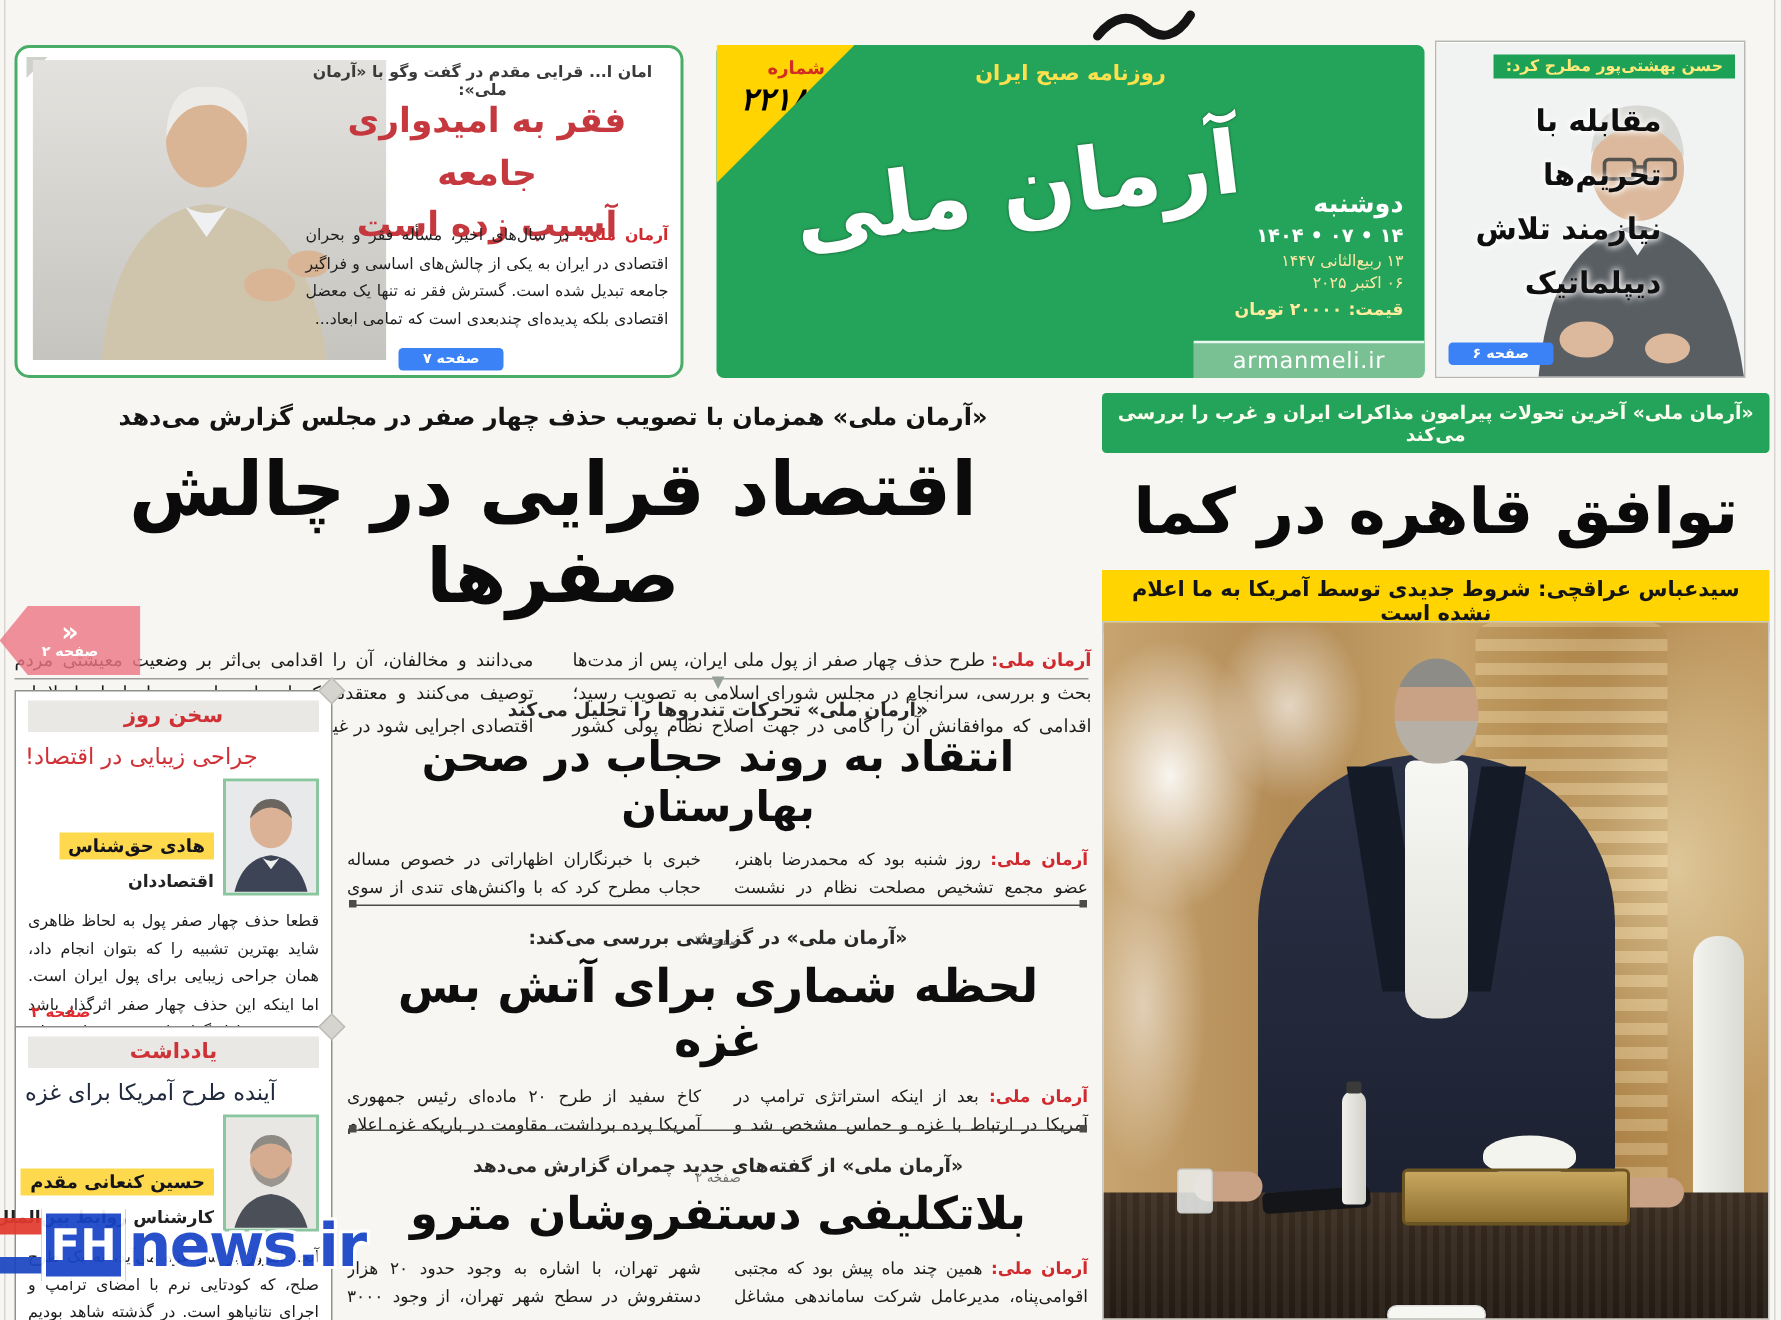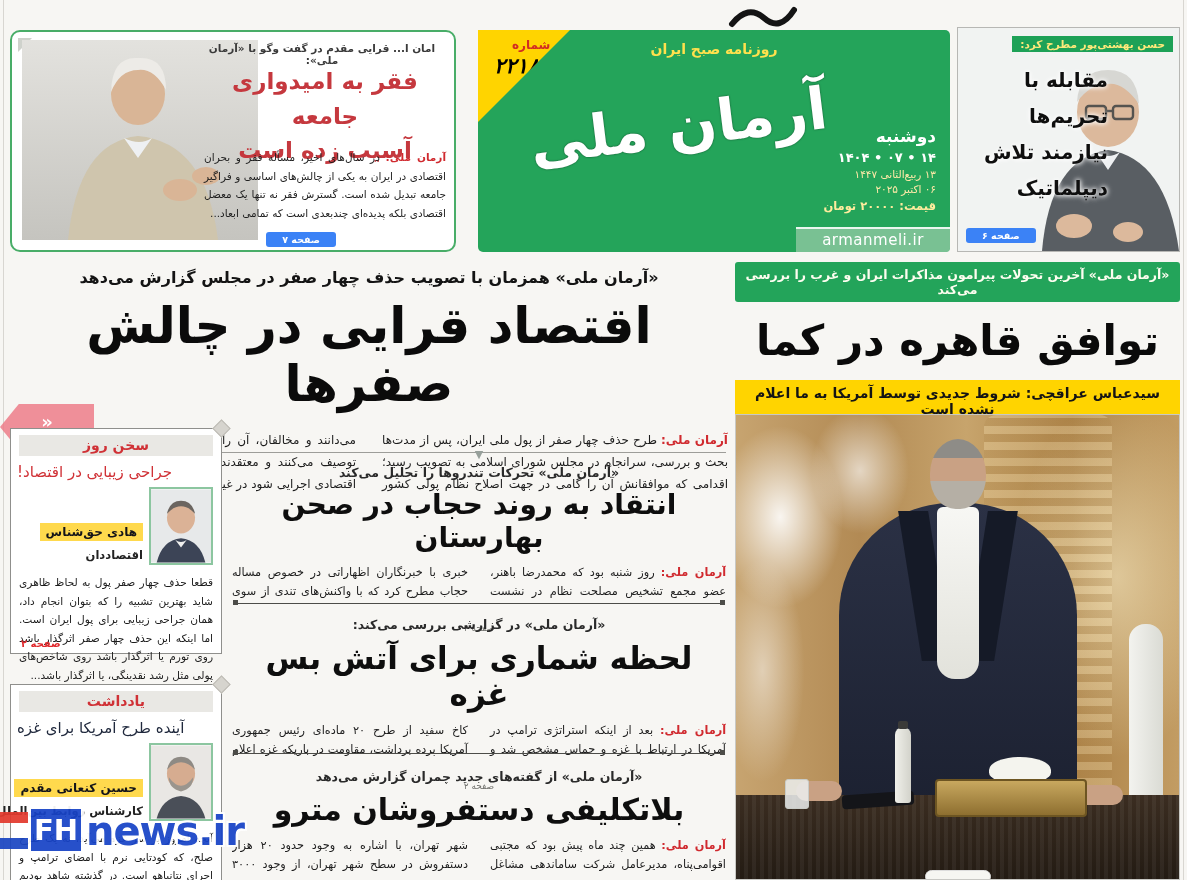--- a/index.html
+++ b/index.html
@@ -38,21 +38,21 @@
   .weekday { font-size:17px; font-weight:bold; }
   .solar { font-size:13px; font-weight:bold; margin-top:4px; letter-spacing:1px; }
   .hijri, .greg { font-size:10.5px; color:#ffe9a8; margin-top:3px; }
   .price { font-size:11.5px; font-weight:bold; color:#ffec9e; margin-top:4px; }
   .site { position:absolute; right:0; bottom:0; width:154px; height:25px; background:#79c193;
     border-top:2px solid #eaf6ee; color:#fff; font-size:15px; text-align:center; line-height:23px;
     letter-spacing:.5px; direction:ltr; border-radius:0 0 4px 0; }
   .squiggle { position:absolute; left:726px; top:2px; }
 
   
-  .box-topright { position:absolute; left:957px; top:27px; width:223px; height:225px; background:#fff;
+  .box-topright { position:absolute; left:957px; top:27px; width:207px; height:225px; background:#fff;
     border:1px solid #b7b7b4; overflow:hidden; }
   .tr-photo { position:absolute; inset:0; }
   .tr-kicker { position:absolute; right:6px; top:8px; background:#1da157; color:#ffe97b; font-size:10.5px;
     font-weight:bold; padding:2px 8px; }
   .tr-headline { position:absolute; left:8px; top:34px; width:142px; text-align:right; font-size:20px;
     font-weight:bold; color:#0f0f0f; line-height:1.8; white-space:pre-line;
     text-shadow:0 0 4px #fff,0 0 6px #fff; }
   .tr-pill { position:absolute; left:8px; bottom:8px; }
 
   
@@ -113,21 +113,21 @@
   .lp-bottle::before { content:""; position:absolute; left:3px; top:-6px; width:10px; height:8px; background:#3a3a38; border-radius:2px; }
   .lp-tissue { position:absolute; left:57%; bottom:96px; width:62px; height:26px; background:#f4f4ee;
     border-radius:50% 50% 40% 40%; }
   .lp-box { position:absolute; left:45%; bottom:62px; width:152px; height:38px;
     background:linear-gradient(180deg,#c8a85f,#8e6f30); border:2px solid #6d5522; border-radius:4px; }
   .lp-pill { position:absolute; left:50%; bottom:-4px; transform:translateX(-50%); width:66px; height:13px;
     background:#f6f6f2; border:1px solid #ddd; border-radius:7px; }
 
   
   .sbox { position:absolute; left:10px; width:212px; background:#fff; border:1.5px solid #8f8f8c; }
-  .box-s1 { top:428px; height:226px; }
+  .box-s1 { top:460px; height:226px; }
   .box-s2 { top:684px; height:230px; }
   .s-diamond { position:absolute; right:-7px; top:-7px; width:13px; height:13px; background:#d6d4ce;
     transform:rotate(45deg); border:1px solid #bdbbb4; }
   .s-header { margin:6px 8px 0; background:#e9e8e4; height:21px; line-height:21px; text-align:center;
     color:#d03136; font-weight:bold; font-size:14px; letter-spacing:1px; }
   .s-headline { text-align:left; font-size:15px; font-weight:normal; margin-top:7px; padding:0 6px; }
   .hl-red { color:#d03136; }
   .hl-dark { color:#20293d; }
   .s-photo { position:absolute; right:8px; top:58px; width:64px; height:78px; border:2px solid #8cc6a0; overflow:hidden; }
   .s-name { position:absolute; right:78px; top:94px; background:#ffd94d; font-size:12px; font-weight:bold;

